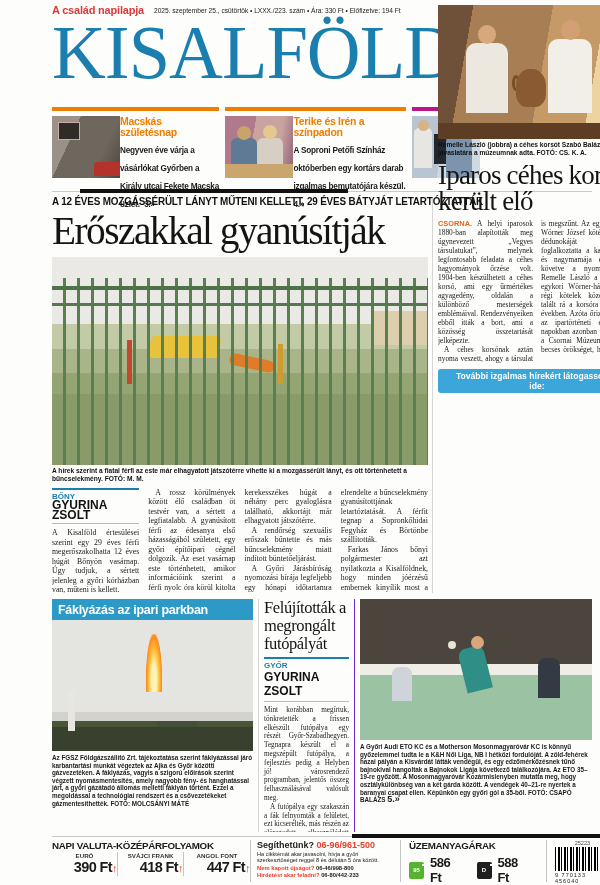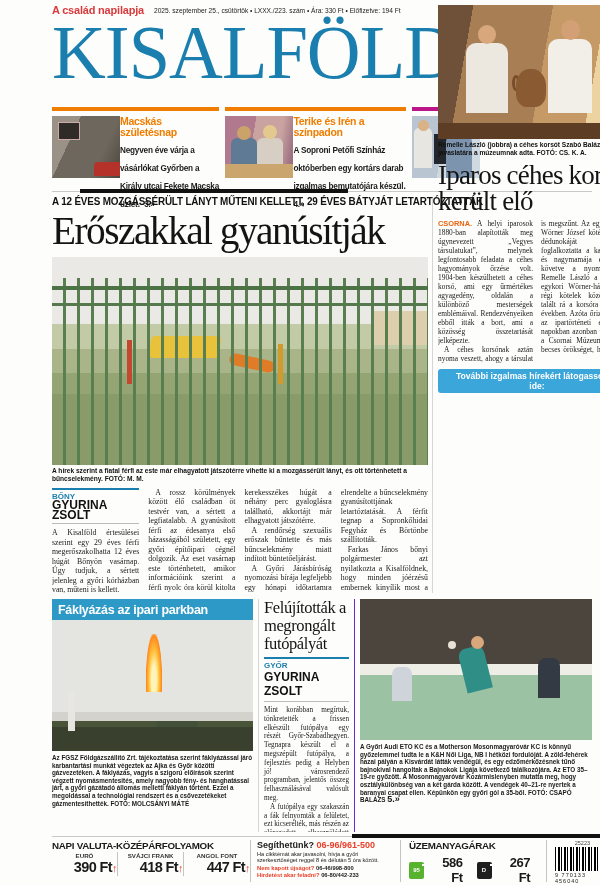--- a/index.html
+++ b/index.html
@@ -158,21 +158,21 @@
   .rateval { font-size:14.5px; font-weight:bold; letter-spacing:-0.6px; line-height:16px;text-align:right; }
   .trend { color:#e8402a; font-size:11px; font-weight:bold; }
   .helpblock { width:150px; flex:none; border-left:1px solid #c4c4c4; padding:0 6px; }
   .helptitle { font-size:9px; font-weight:bold; }
   .helpphone { color:#e8402a;text-align:center; }
   .helptext { font-size:5.6px; line-height:6.4px; margin-top:1px; }
   .helpline { font-size:5.8px; font-weight:bold; margin-top:1px; }
   .redlab { color:#e8402a; }
   .fuelblock { width:146px; flex:none; border-left:1px solid #c4c4c4; padding:0 8px; }
   .fueltitle { font-weight:bold; font-size:9.8px; letter-spacing:-0.3px; }
-  .fuelrow { display:flex; align-items:center; gap:6px; margin-top:4px;text-align:right; }
+  .fuelrow { display:flex; align-items:center; gap:6px; margin-top:4px; }
   .pump { width:15px; height:17px; border-radius:2px; color:#fff; font-size:6px; font-weight:bold;
           display:flex; align-items:center; justify-content:center; position:relative; flex:none;}
   .pump::after { content:""; position:absolute; right:-3px; top:2px; width:3px; height:8px; border-right:2px solid currentColor; border-top:2px solid currentColor; border-radius:0 3px 0 0; }
   .pump.g { background:#57b32e; } .pump.d { background:#1e1e1e; }
   .fuelprice { font-size:13px; font-weight:bold; letter-spacing:-0.5px; margin-right:8px; }
   .barblock { flex:1; border-left:1px solid #c4c4c4; padding-left:6px; position:relative; }
   .issuecode { position:absolute; right:2px; top:0; font-size:5.5px; color:#444; }
   .bars { position:absolute; left:8px; top:7px; width:62px; height:24px;
      background:repeating-linear-gradient(90deg,#000 0 1px,#fff 1px 3px,#000 3px 5px,#fff 5px 6px); }
   .barnum { position:absolute; left:8px; top:32px; font-size:5.5px; letter-spacing:1px; color:#222; }
@@ -400,21 +400,21 @@
         <span>06-80/442-233</span>
       </div>
     </div>
 
     <div class="fuelblock">
       <div class="fueltitle">ÜZEMANYAGÁRAK</div>
       <div class="fuelrow">
         <span class="pump g">95</span>
         <span class="fuelprice">586 Ft</span>
         <span class="pump d">D</span>
-        <span class="fuelprice">267 Ft</span>
+        <span class="fuelprice">588 Ft</span>
       </div>
     </div>
 
     <div class="barblock">
       <span class="issuecode">25223</span>
       <div class="bars"></div>
       <div class="barnum">9 770133 456040</div>
     </div>
   </div>
 

